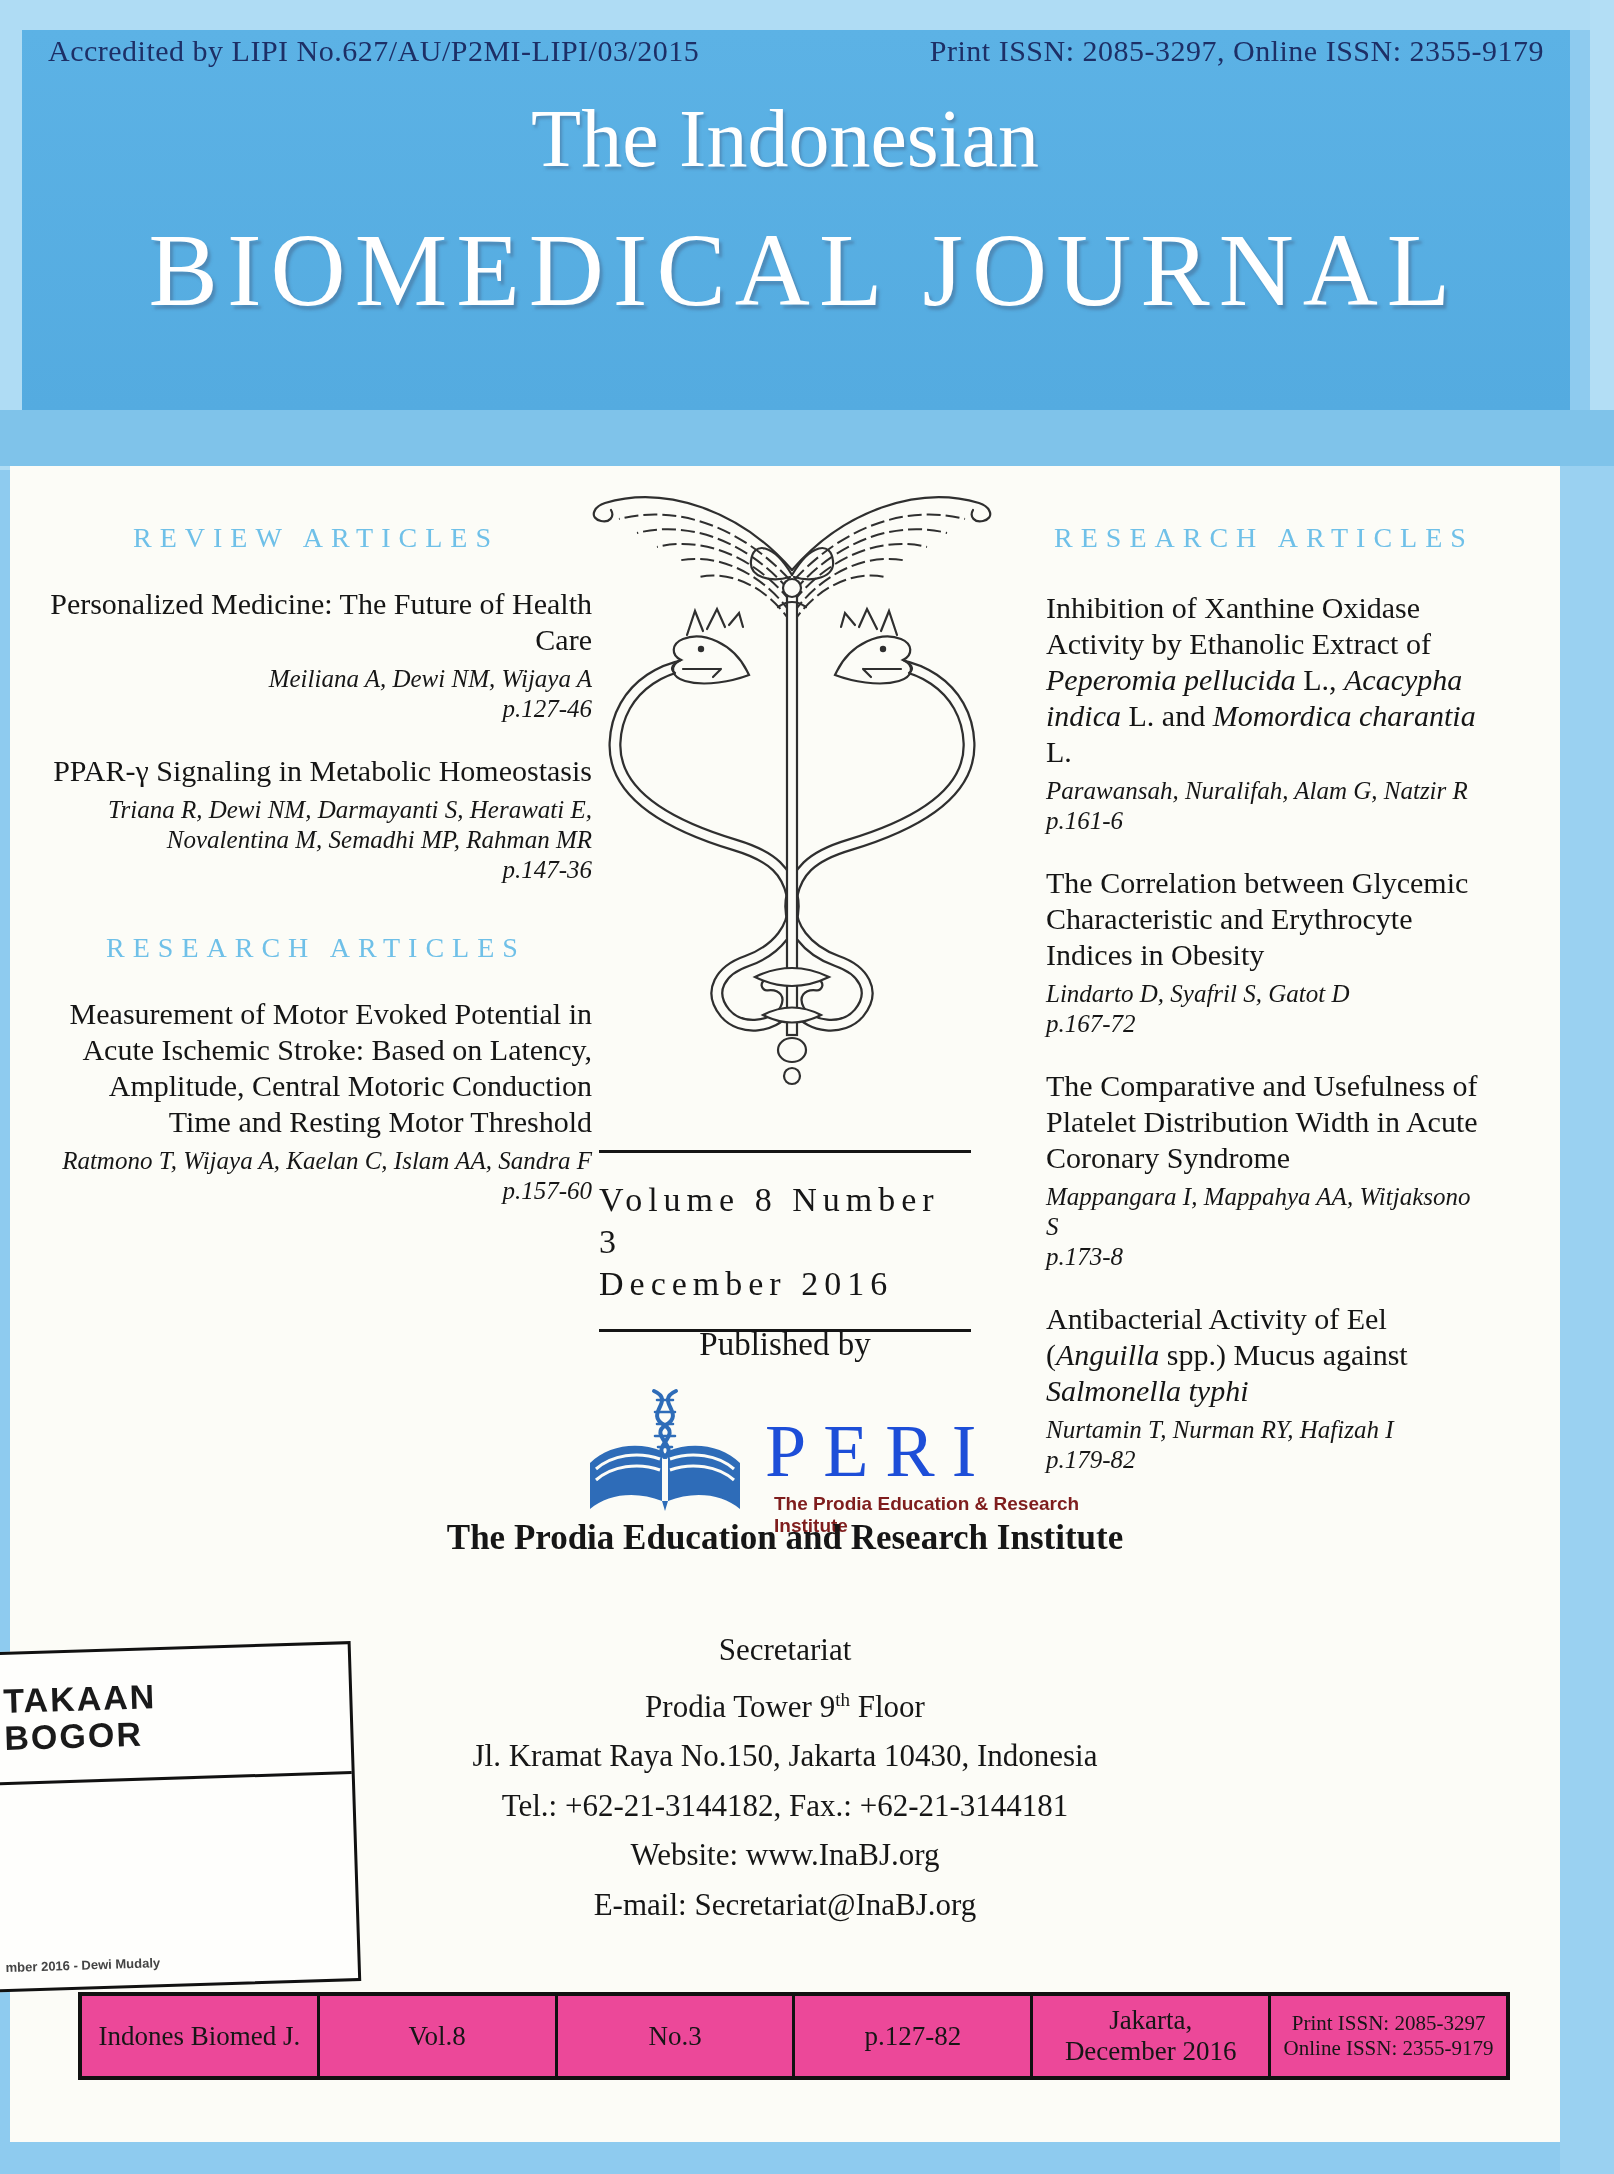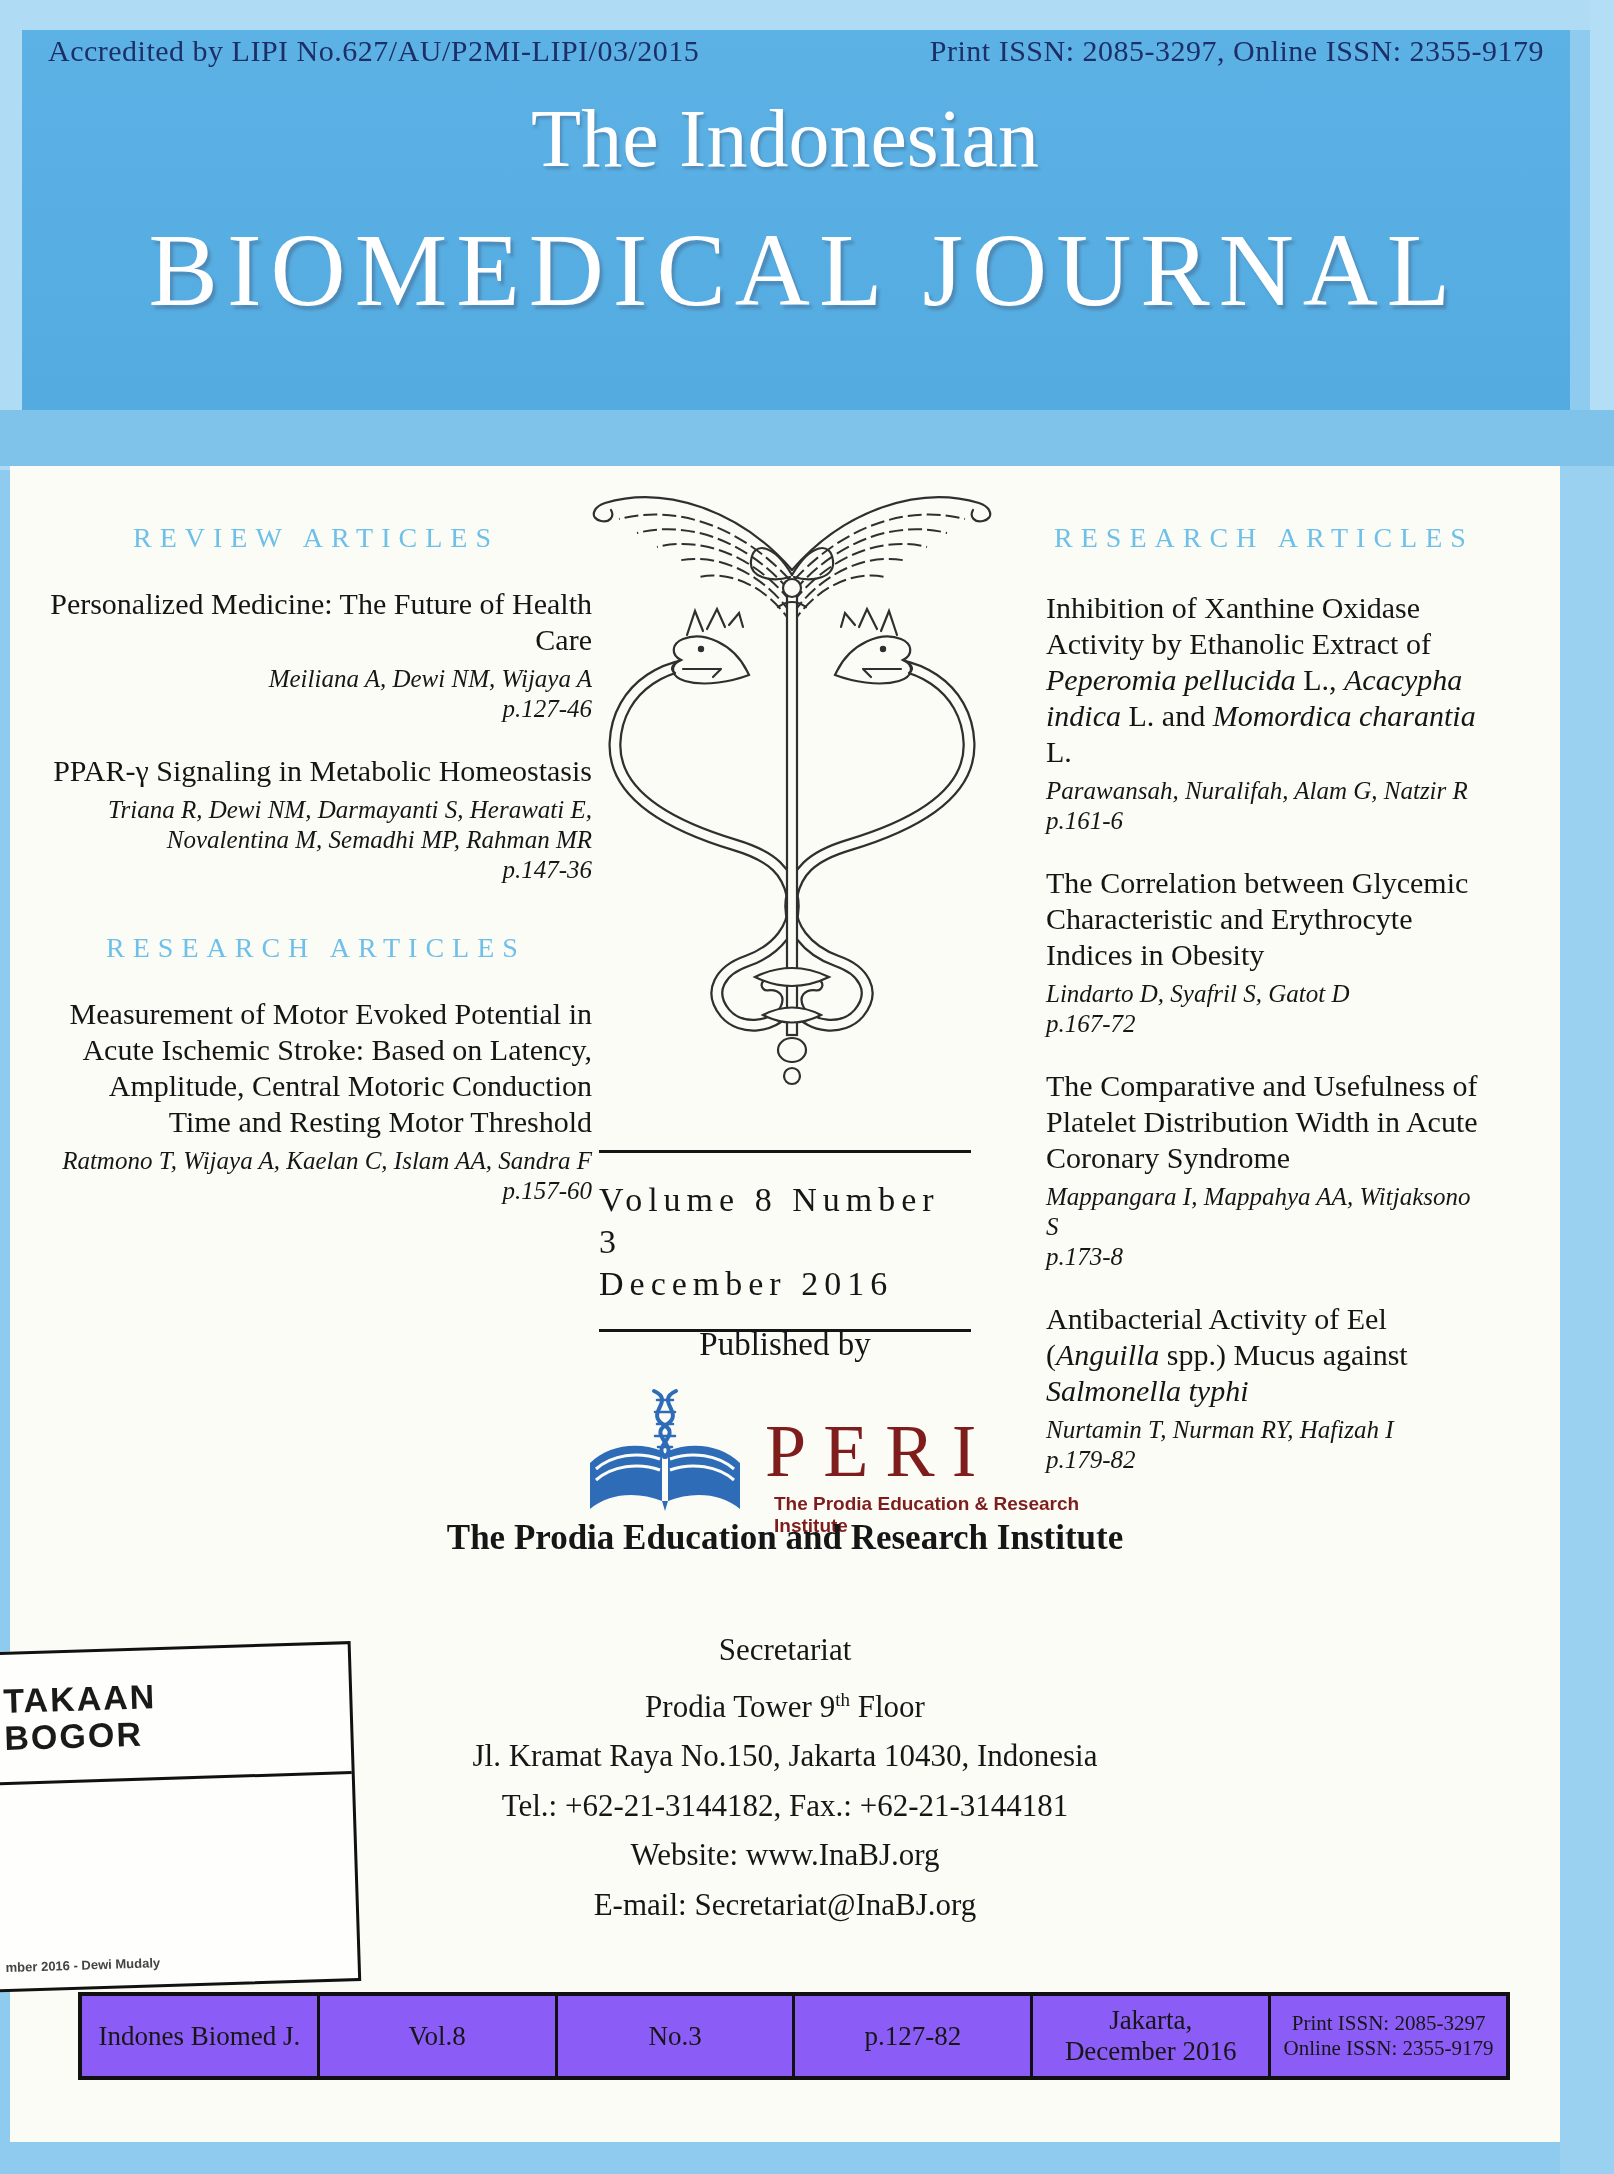--- a/index.html
+++ b/index.html
@@ -39,21 +39,21 @@
 
   
   .vol-box{position:absolute;left:599px;top:1150px;width:372px;text-align:left;
            border-top:3px solid #151515;border-bottom:3px solid #151515;padding:26px 0 24px 0;}
   .vol-line{font-size:34px;line-height:42px;letter-spacing:6px;}
   .published-by{position:absolute;left:485px;top:1326px;width:600px;text-align:center;font-size:33px;}
 
   
   .logo-row{position:absolute;left:560px;top:1383px;width:520px;height:135px;}
   .logo-book{position:absolute;left:20px;top:2px;}
-  .logo-acronym{position:absolute;left:205px;top:26px;font-size:74px;letter-spacing:17px;color:#7f1d1d;}
+  .logo-acronym{position:absolute;left:205px;top:26px;font-size:74px;letter-spacing:17px;color:#1d4ed8;}
   .logo-tagline{position:absolute;left:214px;top:110px;font-family:"Liberation Sans",sans-serif;
                 font-size:19px;font-weight:bold;color:#7f1d1d;}
   .publisher-name{position:absolute;left:285px;top:1518px;width:1000px;text-align:center;
                   font-size:35px;font-weight:bold;}
 
   
   .secretariat{position:absolute;left:385px;top:1625px;width:800px;text-align:center;
                font-size:31px;line-height:49.5px;}
   .secretariat sup{font-size:19px;}
 
@@ -61,21 +61,21 @@
   .stamp{position:absolute;left:-92px;top:1648px;width:442px;height:334px;background:#fefefc;
          border:3px solid #111;transform:rotate(-1.8deg);}
   .stamp-top{position:absolute;left:0;top:0;width:100%;height:127px;border-bottom:3px solid #111;}
   .stamp-text{position:absolute;left:96px;top:28px;font-family:"Liberation Sans",sans-serif;
               font-weight:bold;font-size:34px;line-height:37px;color:#1a1a1a;letter-spacing:2px;}
   .stamp-note{position:absolute;left:90px;bottom:14px;font-family:"Liberation Sans",sans-serif;
               font-weight:bold;font-size:13px;color:#444;}
 
   
   .ftable{position:absolute;left:78px;top:1992px;width:1432px;height:88px;display:flex;
-          border:4px solid #111;box-sizing:border-box;background:#8b5cf6;}
+          border:4px solid #111;box-sizing:border-box;background:#ec4899;}
   .ft-cell{flex:1;border-right:3px solid #111;display:flex;flex-direction:column;
            align-items:center;justify-content:center;font-size:27px;line-height:31px;}
   .ft-cell:last-child{border-right:none;}
   .ft-cell.small{font-size:21px;line-height:25px;}
 
   svg .ln{fill:none;stroke:#2f2f2f;stroke-width:2.2;stroke-linecap:round;}
   svg .lnd{fill:none;stroke:#2f2f2f;stroke-width:2;stroke-dasharray:14 5;}
   svg .body-outer{fill:none;stroke:#2f2f2f;stroke-width:13;stroke-linecap:round;}
   svg .body-inner{fill:none;stroke:#fcfcf7;stroke-width:8.5;stroke-linecap:round;}
   svg .wh{fill:#fcfcf7;stroke:#2f2f2f;stroke-width:2.2;}

